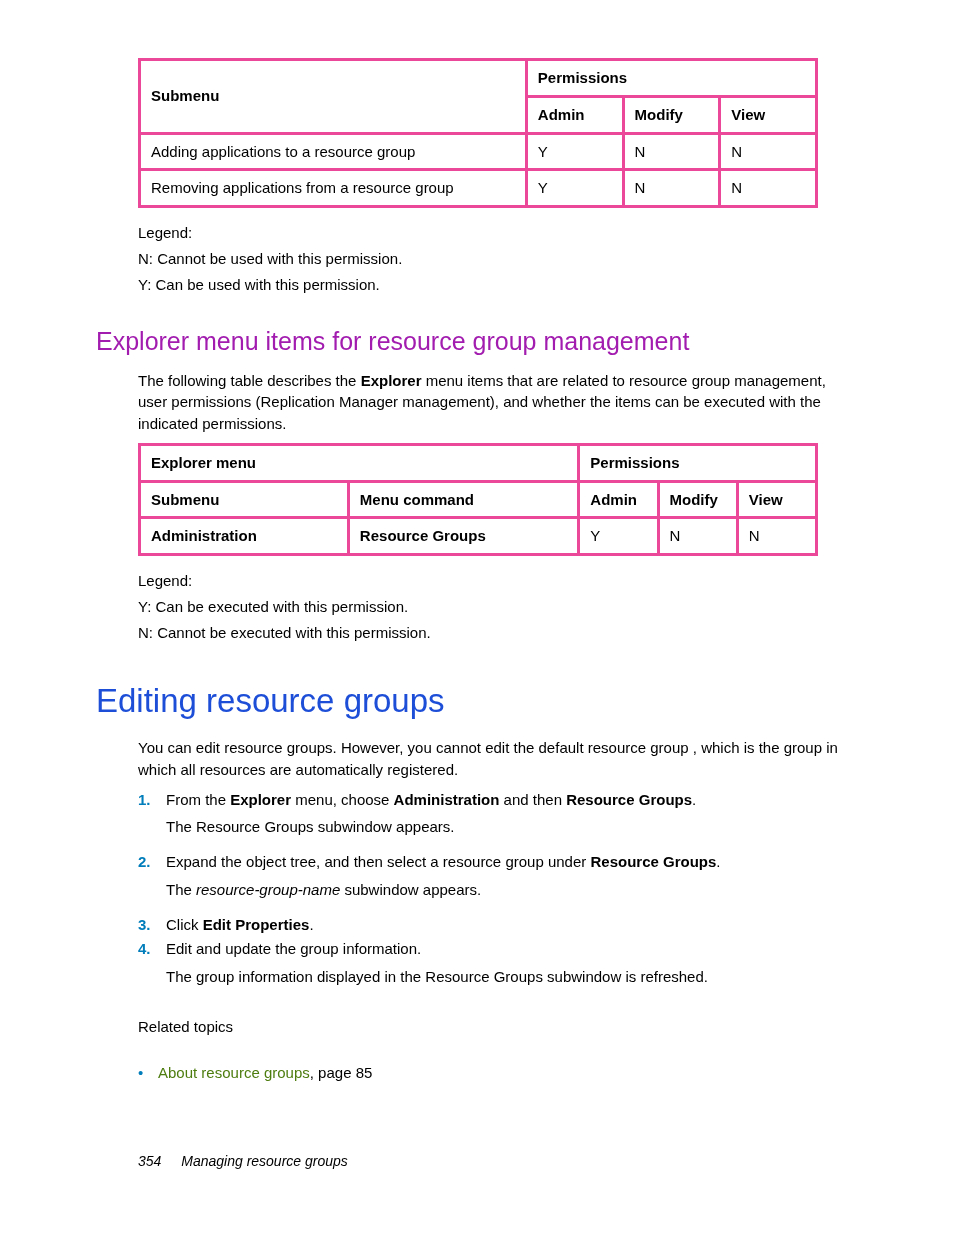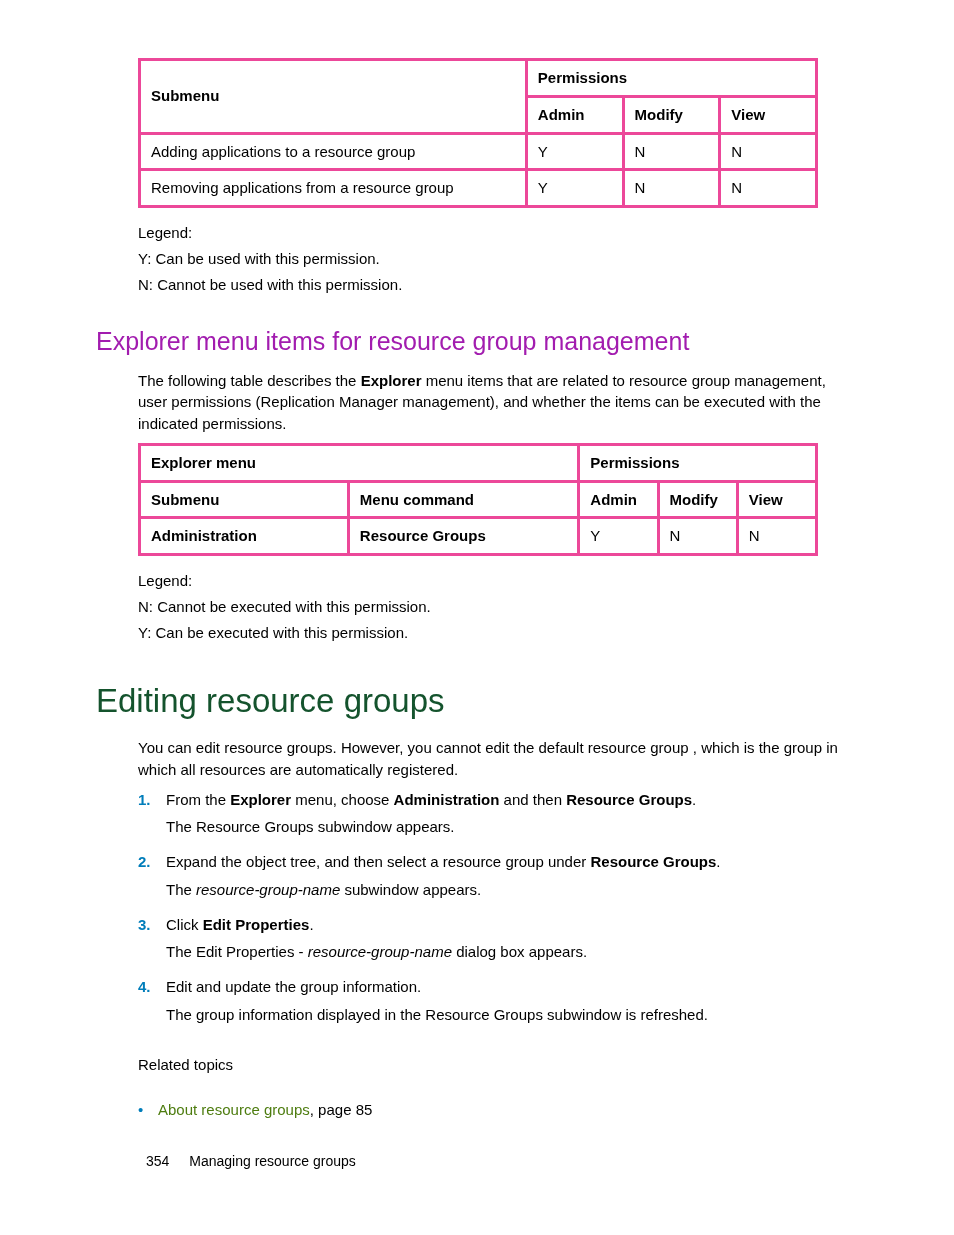--- a/index.html
+++ b/index.html
@@ -40,21 +40,21 @@
     margin-bottom: 4px;
     margin-top: 4px;
   }
   .h2 {
     color: #a21caf;
     font-size: 25px;
     font-weight: 400;
     margin: 28px 0 10px 0;
   }
   .h1 {
-    color: #14532d;
+    color: #1d4ed8;
     font-size: 33px;
     font-weight: 400;
     margin: 34px 0 12px 0;
   }
   .para { margin-left: 42px; margin-bottom: 8px; }
   .subhead {
     color: #007dba;
     font-weight: 700;
     margin-left: 42px;
     margin-top: 12px;
@@ -94,22 +94,23 @@
   ul.bullets > li::before {
     content: "•";
     color: #007dba;
     display: inline-block;
     width: 20px;
   }
   .link { color: #4d7c0f; }
   .footer {
     position: absolute;
     bottom: 64px;
-    left: 146px;
+    left: 138px;
     font-size: 14px;
+    font-style: italic;
   }
   .footer .pn { margin-right: 16px; }
 </style>
 </head>
 <body>
 
 <div class="page">
 
   <table class="outer">
     <tbody>
@@ -131,22 +132,22 @@
     <tr>
       <td><span>Removing applications from a resource group</span></td>
       <td><span>Y</span></td>
       <td><span>N</span></td>
       <td><span>N</span></td>
     </tr>
   </tbody>
     </table>
 
   <div class="legend">Legend:</div>
+  <div class="legend">N: Cannot be used with this permission.</div>
   <div class="legend">Y: Can be used with this permission.</div>
-  <div class="legend">N: Cannot be used with this permission.</div>
 
   <div class="h2">Explorer menu items for resource group management</div>
   <div class="para">
     <span>The following table describes the </span><span class="bold">Explorer</span><span> menu items that are related to resource group management, user permissions (Replication Manager management), and whether the items can be executed with the indicated permissions.</span>
   </div>
 
   <table class="outer">
     <tbody>
         <tr>
       <th colspan="2" style="width:61%"><span>Explorer menu</span></th>
@@ -163,22 +164,22 @@
       <th><span>Administration</span></th>
       <th><span>Resource Groups</span></th>
       <td><span>Y</span></td>
       <td><span>N</span></td>
       <td><span>N</span></td>
     </tr>
   </tbody>
     </table>
 
   <div class="legend">Legend:</div>
+  <div class="legend">Y: Can be executed with this permission.</div>
   <div class="legend">N: Cannot be executed with this permission.</div>
-  <div class="legend">Y: Can be executed with this permission.</div>
 
   <div class="h1">Editing resource groups</div>
   <div class="para">You can edit resource groups. However, you cannot edit the default resource group                               , which is the group in which all resources are automatically registered.</div>
 
 
   <ol class="steps">
     <li>
       <span class="num">1.</span>
       <span class="body">
         <span>From the </span><span class="bold">Explorer</span><span> menu, choose </span><span class="bold">Administration</span><span> and then </span><span class="bold">Resource Groups</span><span>.</span>
@@ -189,21 +190,20 @@
       <span class="num">2.</span>
       <span class="body">
         <span>Expand the object tree, and then select a resource group under </span><span class="bold">Resource Groups</span><span>.</span>
         <div class="sub"><span>The </span><span class="italic">resource-group-name</span><span> subwindow appears.</span></div>
       </span>
     </li>
     <li>
       <span class="num">3.</span>
       <span class="body">
         <span>Click </span><span class="bold">Edit Properties</span><span>.</span>
-        <div class="sub"><span>The Edit Properties - </span><span class="italic">resource-group-name</span><span> dialog box appears.</span></div>
       </span>
     </li>
     <li>
       <span class="num">4.</span>
       <span class="body">
         <span>Edit and update the group information.</span>
         <div class="sub">The group information displayed in the Resource Groups subwindow is refreshed.</div>
       </span>
     </li>
   </ol>

